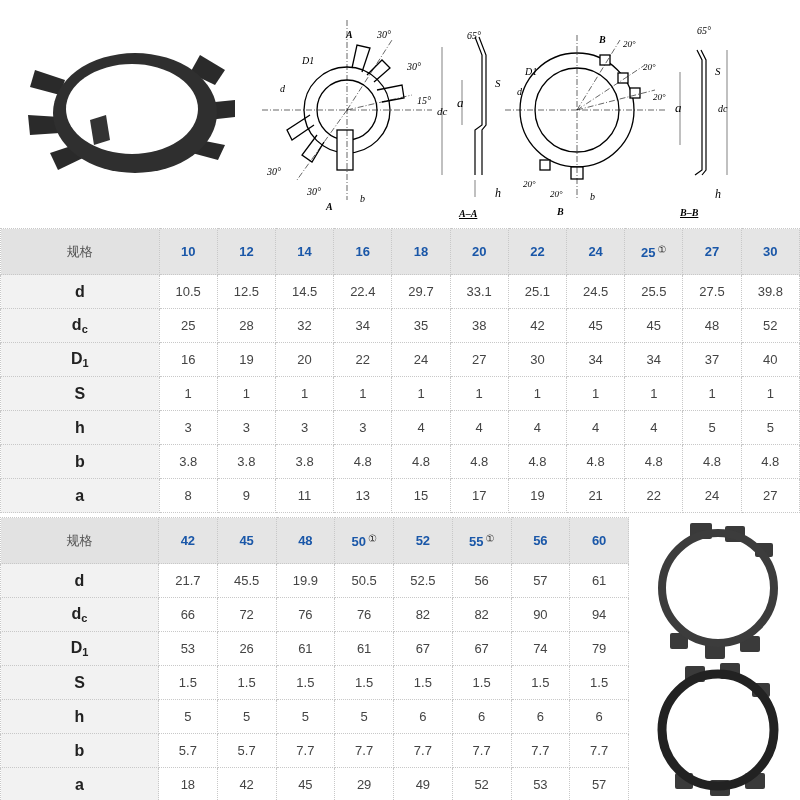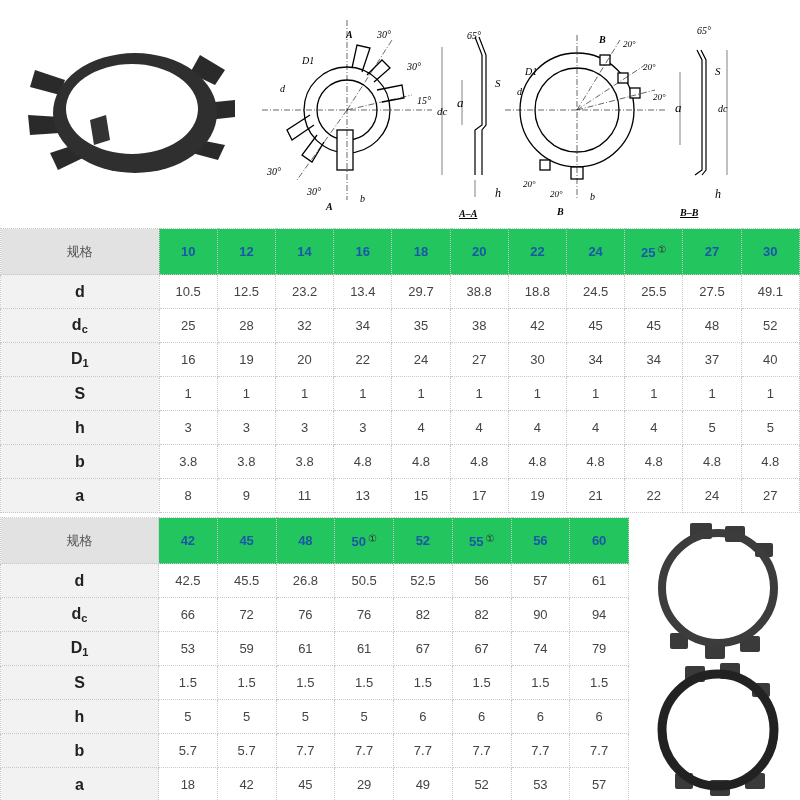--- a/index.html
+++ b/index.html
@@ -3,21 +3,21 @@
 <meta charset="utf-8">
 <style>
   html, body { margin:0; padding:0; }
   body { width:800px; height:800px; background:#ffffff; position:relative; overflow:hidden;
          font-family:"Liberation Sans", sans-serif; }
   .abs { position:absolute; }
   
   table.spec { position:absolute; border-collapse:collapse; table-layout:fixed; }
   table.spec td { border:1px dotted #c8c8c8; text-align:center; vertical-align:middle;
                   font-size:13px; color:#444; padding:0; height:33px; background:#fff; }
-  table.spec tr.hdr td { height:45px; background:#22c55e; color:#1a57a8; font-weight:bold; font-size:13px; }
+  table.spec tr.hdr td { height:45px; background:#e5e5e5; color:#1a57a8; font-weight:bold; font-size:13px; }
   table.spec tr.hdr td.lbl { background:#e2e2e2; color:#555; font-weight:normal; font-size:13px; }
   table.spec td.lbl { background:#f2f2f2; color:#222; font-weight:bold; font-size:16px; width:158px; }
   table.spec td.lbl sub { font-size:11px; vertical-align:-3px; }
   .fn { font-size:10px; color:#333; font-weight:normal; vertical-align:4px; margin-left:2px; }
   svg text { font-family:"Liberation Serif", serif; font-style:italic; }
 </style>
 </head>
 <body>
 
 <svg class="abs" style="left:10px;top:45px" width="230" height="150" viewBox="0 0 230 150">
@@ -148,29 +148,29 @@
     <td><span>25</span><span class="fn">①</span></td>
     <td><span>27</span></td>
     <td><span>30</span></td>
   </tr>
   </tbody>
     <tbody id="top-body">
       <tr>
         <td class="lbl"><span>d</span></td>
         <td>10.5</td>
         <td>12.5</td>
-        <td>23.2</td>
-        <td>13.4</td>
+        <td>14.5</td>
+        <td>22.4</td>
         <td>29.7</td>
-        <td>38.8</td>
-        <td>18.8</td>
+        <td>33.1</td>
+        <td>25.1</td>
         <td>24.5</td>
         <td>25.5</td>
         <td>27.5</td>
-        <td>49.1</td>
+        <td>39.8</td>
       </tr>
       <tr>
         <td class="lbl"><span>d</span><sub>c</sub></td>
         <td>25</td>
         <td>28</td>
         <td>32</td>
         <td>34</td>
         <td>35</td>
         <td>38</td>
         <td>42</td>
@@ -266,44 +266,44 @@
     <td><span>50</span><span class="fn">①</span></td>
     <td><span>52</span></td>
     <td><span>55</span><span class="fn">①</span></td>
     <td><span>56</span></td>
     <td><span>60</span></td>
   </tr>
   </tbody>
     <tbody id="bottom-body">
       <tr>
         <td class="lbl"><span>d</span></td>
-        <td>42.5</td>
+        <td>21.7</td>
         <td>45.5</td>
-        <td>26.8</td>
+        <td>19.9</td>
         <td>50.5</td>
         <td>52.5</td>
         <td>56</td>
         <td>57</td>
         <td>61</td>
       </tr>
       <tr>
         <td class="lbl"><span>d</span><sub>c</sub></td>
         <td>66</td>
         <td>72</td>
         <td>76</td>
         <td>76</td>
         <td>82</td>
         <td>82</td>
         <td>90</td>
         <td>94</td>
       </tr>
       <tr>
         <td class="lbl"><span>D</span><sub>1</sub></td>
         <td>53</td>
-        <td>59</td>
+        <td>26</td>
         <td>61</td>
         <td>61</td>
         <td>67</td>
         <td>67</td>
         <td>74</td>
         <td>79</td>
       </tr>
       <tr>
         <td class="lbl"><span>S</span></td>
         <td>1.5</td>

